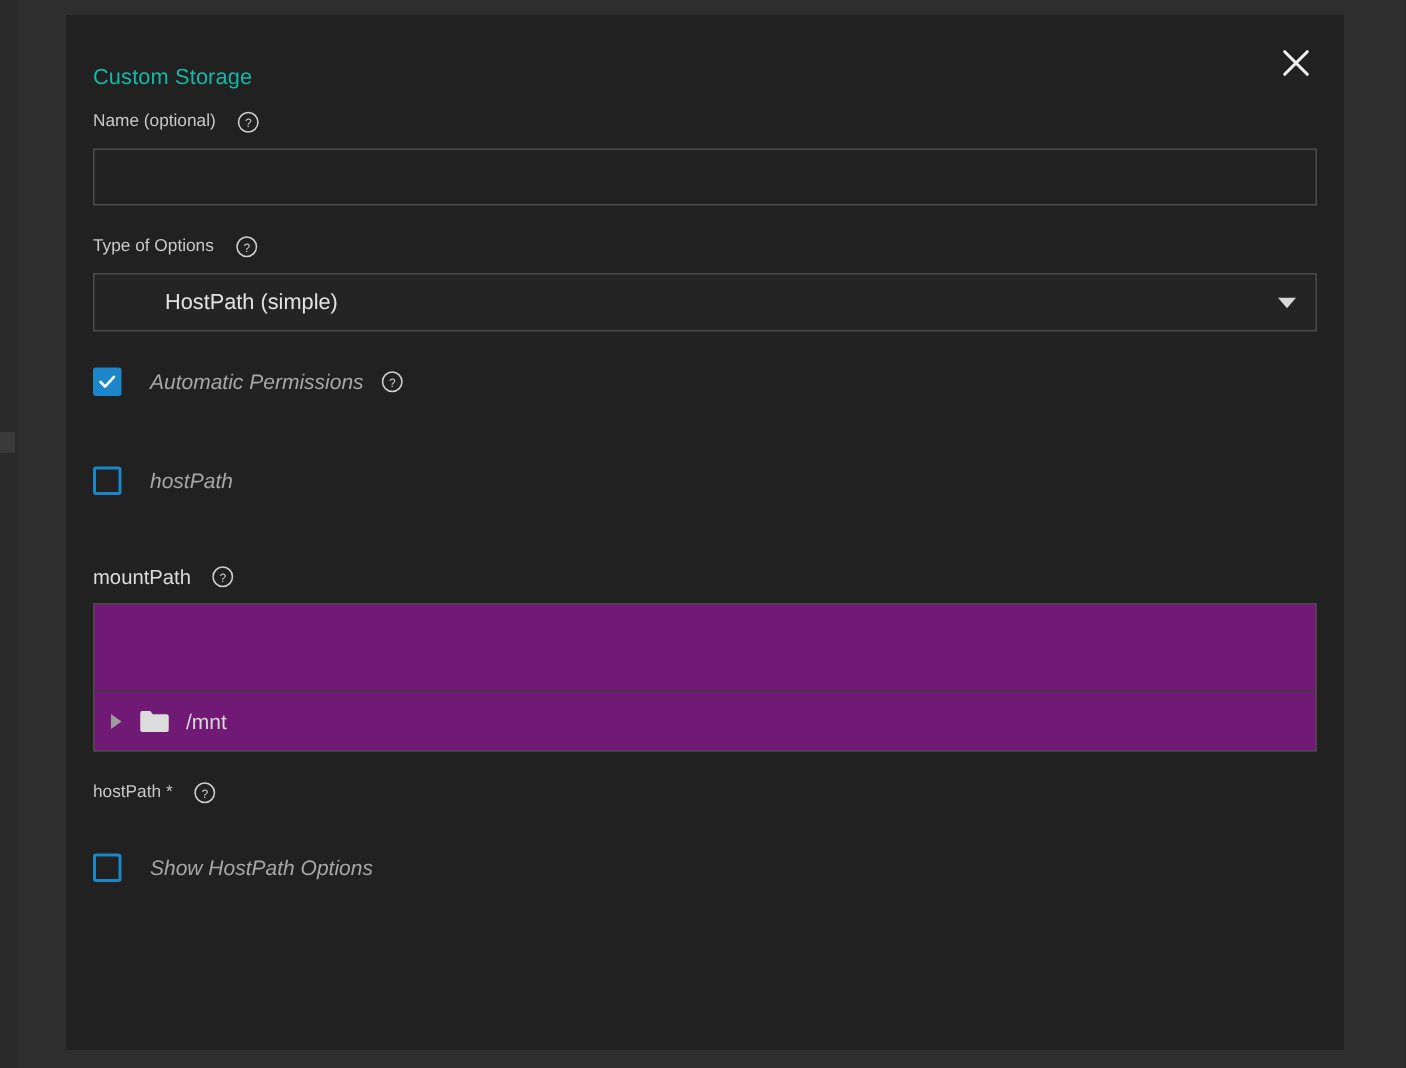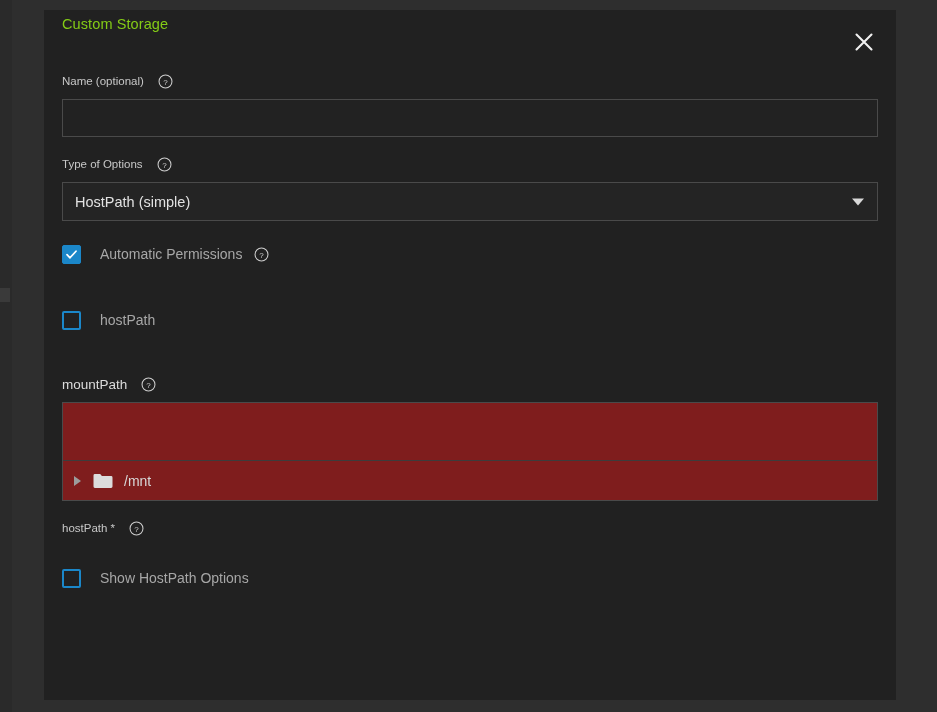--- a/index.html
+++ b/index.html
@@ -46,23 +46,23 @@
   }
 
   .dialog-header {
     position: relative;
     height: 62px;
   }
 
   .dialog-title {
     position: absolute;
     left: 18px;
-    top: 6px;
+    top: 34px;
     font-size: 14.5px;
-    color: #84cc16;
+    color: #14b8a6;
     letter-spacing: .1px;
     white-space: nowrap;
   }
 
   .close-btn {
     position: absolute;
     right: 14px;
     top: 14px;
     width: 36px;
     height: 36px;
@@ -136,20 +136,21 @@
     background: #242424;
     border: 1px solid #4a4a4a;
     display: flex;
     align-items: center;
     padding: 0 12px;
     cursor: pointer;
   }
   .select-value {
     font-size: 14.5px;
     color: #e2e2e2;
+    margin-left: 35px;
   }
   .select-arrow {
     position: absolute;
     right: 14px;
     top: 50%;
     transform: translateY(-50%);
     width: 0; height: 0;
     border-left: 6px solid transparent;
     border-right: 6px solid transparent;
     border-top: 7px solid #d8d8d8;
@@ -181,30 +182,31 @@
   }
   .cbox.on svg {
     position: absolute;
     left: 1px; top: 1px;
   }
   .check-label {
     margin-left: 19px;
     font-size: 14px;
     color: #a7a7a7;
     white-space: nowrap;
+    font-style: italic;
   }
   .check-row .help-icon { margin-left: 12px; }
 
   
   .tree {
     margin-top: 9px;
     width: 100%;
     box-sizing: border-box;
     border: 1px solid #4a4a4a;
-    background: #7f1d1d;
+    background: #701a75;
   }
   .tree-blank {
     height: 57px;
   }
   .tree-row {
     height: 39px;
     display: flex;
     align-items: center;
     border-top: 1px solid #3c3c3c;
     padding-left: 11px;

